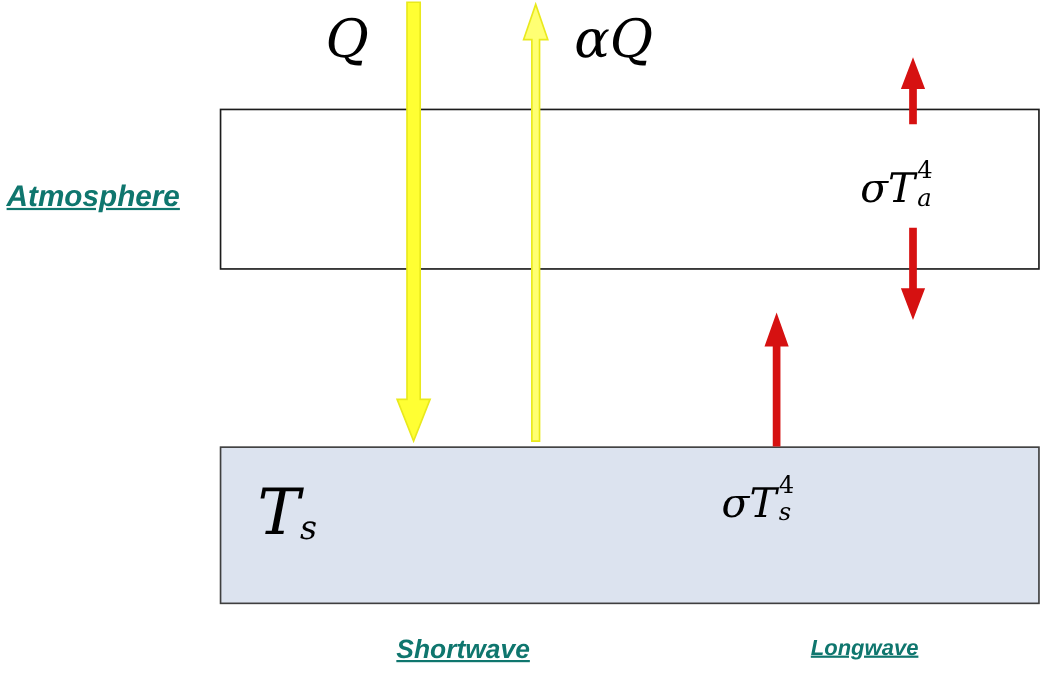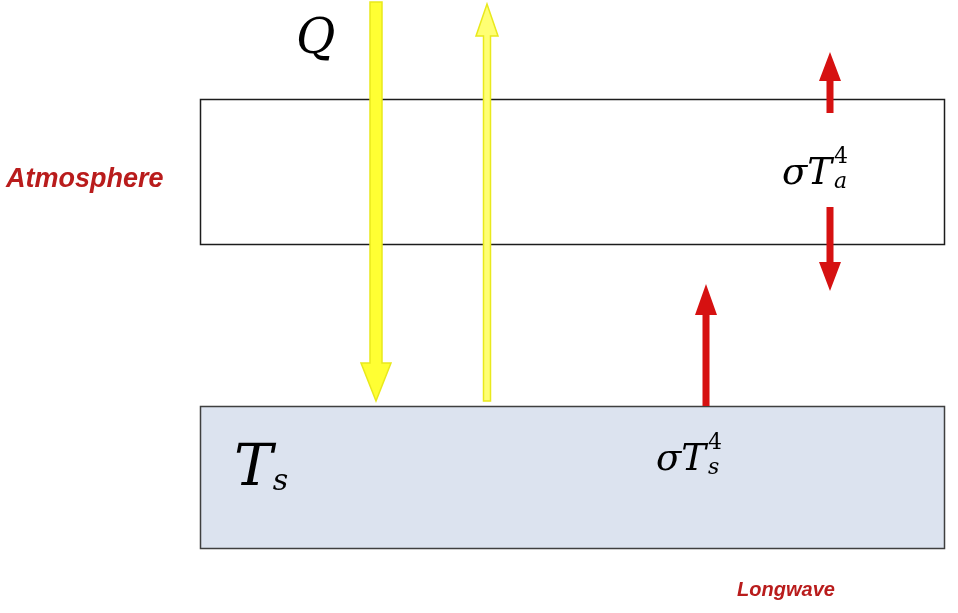--- a/index.html
+++ b/index.html
@@ -11,23 +11,24 @@
     background: #ffffff;
     overflow: hidden;
     font-family: "Liberation Sans", sans-serif;
   }
   .layer-svg { position: absolute; left: 0; top: 0; z-index: 2; }
   .lbl {
     position: absolute;
     z-index: 4;
     font-style: italic;
     font-weight: 600;
-    color: #b91c1c;
+    color: #0f766e;
     white-space: nowrap;
     line-height: 1.2;
+    text-decoration: underline;
   }
   .lbl.centered { text-align: center; }
   .math {
     position: absolute;
     z-index: 4;
     font-family: "DejaVu Serif", serif;
     font-style: italic;
     color: #000000;
     white-space: nowrap;
     line-height: 1.18;
@@ -58,23 +59,25 @@
 
     <polygon points="702.5,406 709.5,406 709.5,315 717,315 706,284 695,315 702.5,315" fill="#d61111"></polygon>
 
     <polygon points="826.5,113 833.5,113 833.5,81 841,81 830,52 819,81 826.5,81" fill="#d61111"></polygon>
 
     <polygon points="826.5,207 833.5,207 833.5,262 841,262 830,291 819,262 826.5,262" fill="#d61111"></polygon>
   </svg>
 
   <span class="lbl" style="left:6px; top:162px; font-size:27px;">Atmosphere</span>
 
+  <span class="lbl centered" style="left:341px; top:577px; width:160px; font-size:24px;">Shortwave</span>
   <span class="lbl centered" style="left:706px; top:577px; width:160px; font-size:20px;">Longwave</span>
 
   <span class="math" style="left:296px; top:8px; font-size:48px;">Q</span>
+  <span class="math" style="left:522px; top:8px; font-size:48px;">αQ</span>
 
 
   <span class="math" style="left:234px; top:431px; font-size:58px;"><span>T</span><span class="bigsub">s</span></span>
 
   <span class="math" style="left:782px; top:150px; font-size:37px;"><span>σ</span><span>T</span><span class="stack"><span class="top">4</span><span class="bot">a</span></span></span>
 
   <span class="math" style="left:656px; top:436px; font-size:37px;"><span>σ</span><span>T</span><span class="stack"><span class="top">4</span><span class="bot">s</span></span></span>
 
 </div>
 

